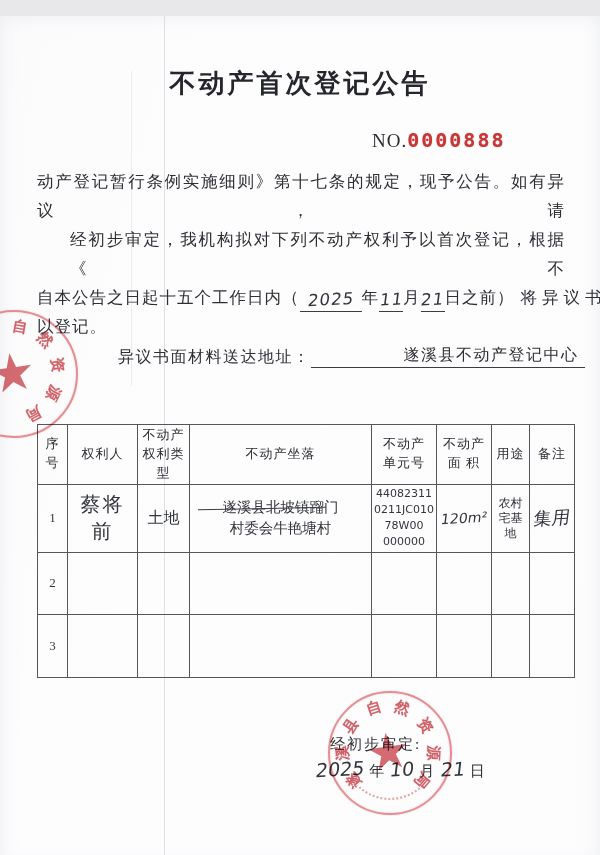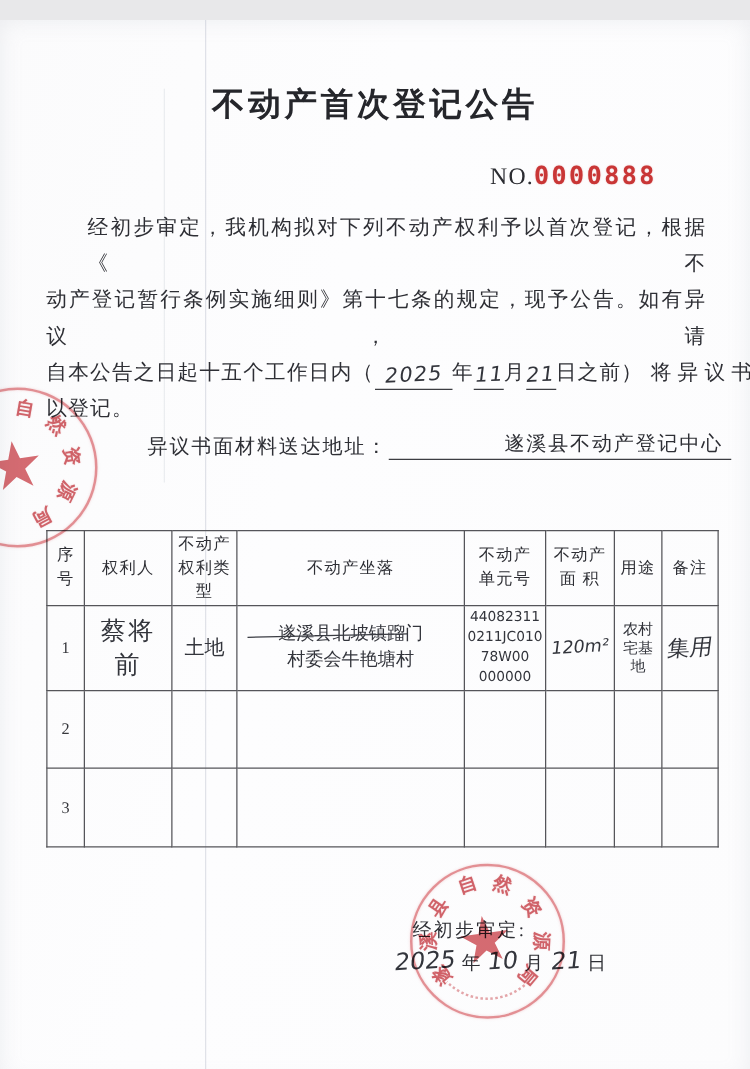--- a/index.html
+++ b/index.html
@@ -9,21 +9,21 @@
     overflow:hidden; color:#2b2c31;
     font-family:"Liberation Serif","DejaVu Serif",serif;
     box-shadow:inset 0 0 18px rgba(160,165,180,.18);
   }
   .crease{position:absolute; top:0; bottom:0; width:1px; background:rgba(175,182,198,.38); pointer-events:none;}
   .crease.c1{left:164px;}
   .crease.c2{left:131px; top:55px; bottom:480px; background:rgba(185,190,205,.25);}
 
   .title{position:absolute; left:0; right:0; top:50px; text-align:center;
     font-size:26px; font-weight:bold; letter-spacing:3px; color:#25262b;}
-  .no-line{position:absolute; left:392px; top:112px; font-size:19px; letter-spacing:1px;}
+  .no-line{position:absolute; left:372px; top:112px; font-size:19px; letter-spacing:1px;}
   .no-red{font-family:"DejaVu Sans Mono",monospace; font-weight:bold; font-size:20px;
     color:#c93636; letter-spacing:2px; text-shadow:0 0 1px rgba(201,54,54,.55);}
 
   .para{position:absolute; left:37px; top:151px; width:528px; font-size:16.5px; color:#2e2f35;}
   .jline{line-height:29px; text-align:justify; text-align-last:justify; letter-spacing:1px;}
   .nline{line-height:29px; letter-spacing:1px; white-space:nowrap;}
   .indent{padding-left:33px;}
 
   .blank{display:inline-block; border-bottom:1.2px solid #3c3d42; text-align:center; vertical-align:bottom; line-height:22px;}
   .blank.yr{min-width:62px;} .blank.sm{min-width:24px;}
@@ -78,22 +78,22 @@
   <i class="crease c1"></i>
   <i class="crease c2"></i>
 
   <div class="title">不动产首次登记公告</div>
 
   <div class="no-line">
     <span>NO.</span><span class="no-red">0000888</span>
   </div>
 
   <div class="para">
+    <div class="jline">动产登记暂行条例实施细则》第十七条的规定，现予公告。如有异议，请</div>
     <div class="jline indent">经初步审定，我机构拟对下列不动产权利予以首次登记，根据《不</div>
-    <div class="jline">动产登记暂行条例实施细则》第十七条的规定，现予公告。如有异议，请</div>
     <div class="nline">
       <span>自本公告之日起十五个工作日内（</span><span class="blank yr"><span class="hw slant">2025</span></span><span>年</span><span class="blank sm"><span class="hw slant">11</span></span><span>月</span><span class="blank sm"><span class="hw slant">21</span></span><span>日之前）</span><span style="letter-spacing:5px; margin-left:6px;">将异议书</span>
     </div>
     <div class="nline">以登记。</div>
   </div>
 
   <div class="form-line addr">
     <span>异议书面材料送达地址：</span><span class="ufield w-addr"><span>遂溪县不动产登记中心</span></span>
   </div>
 

